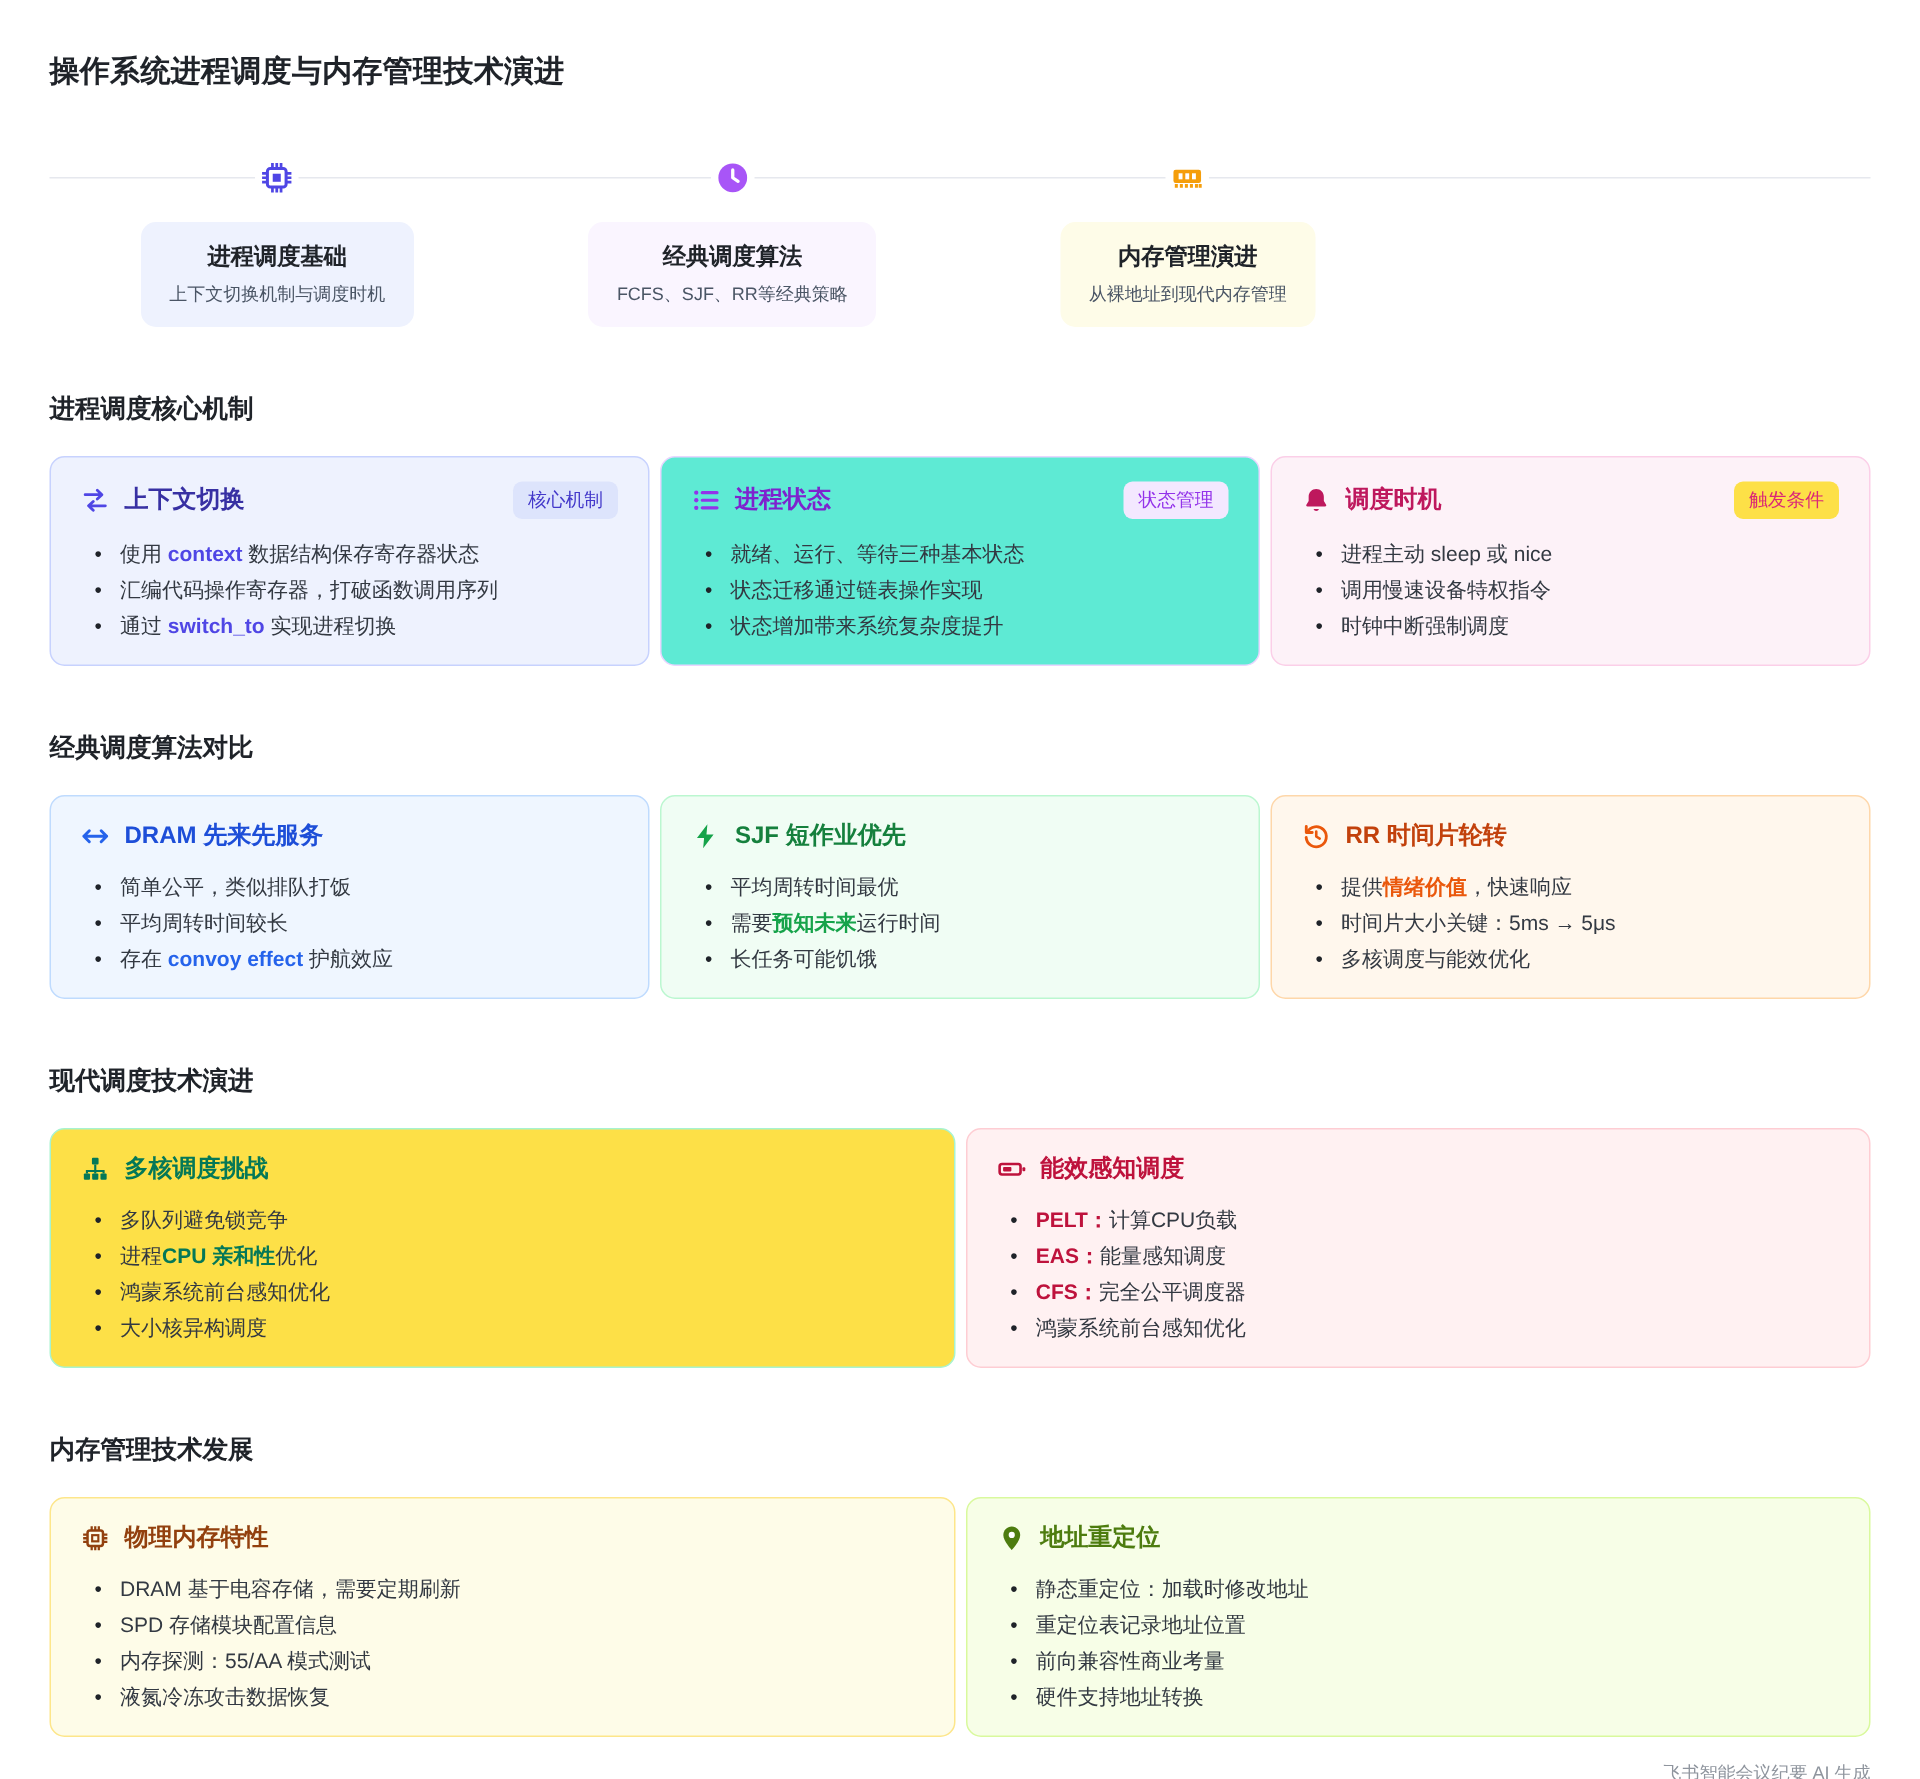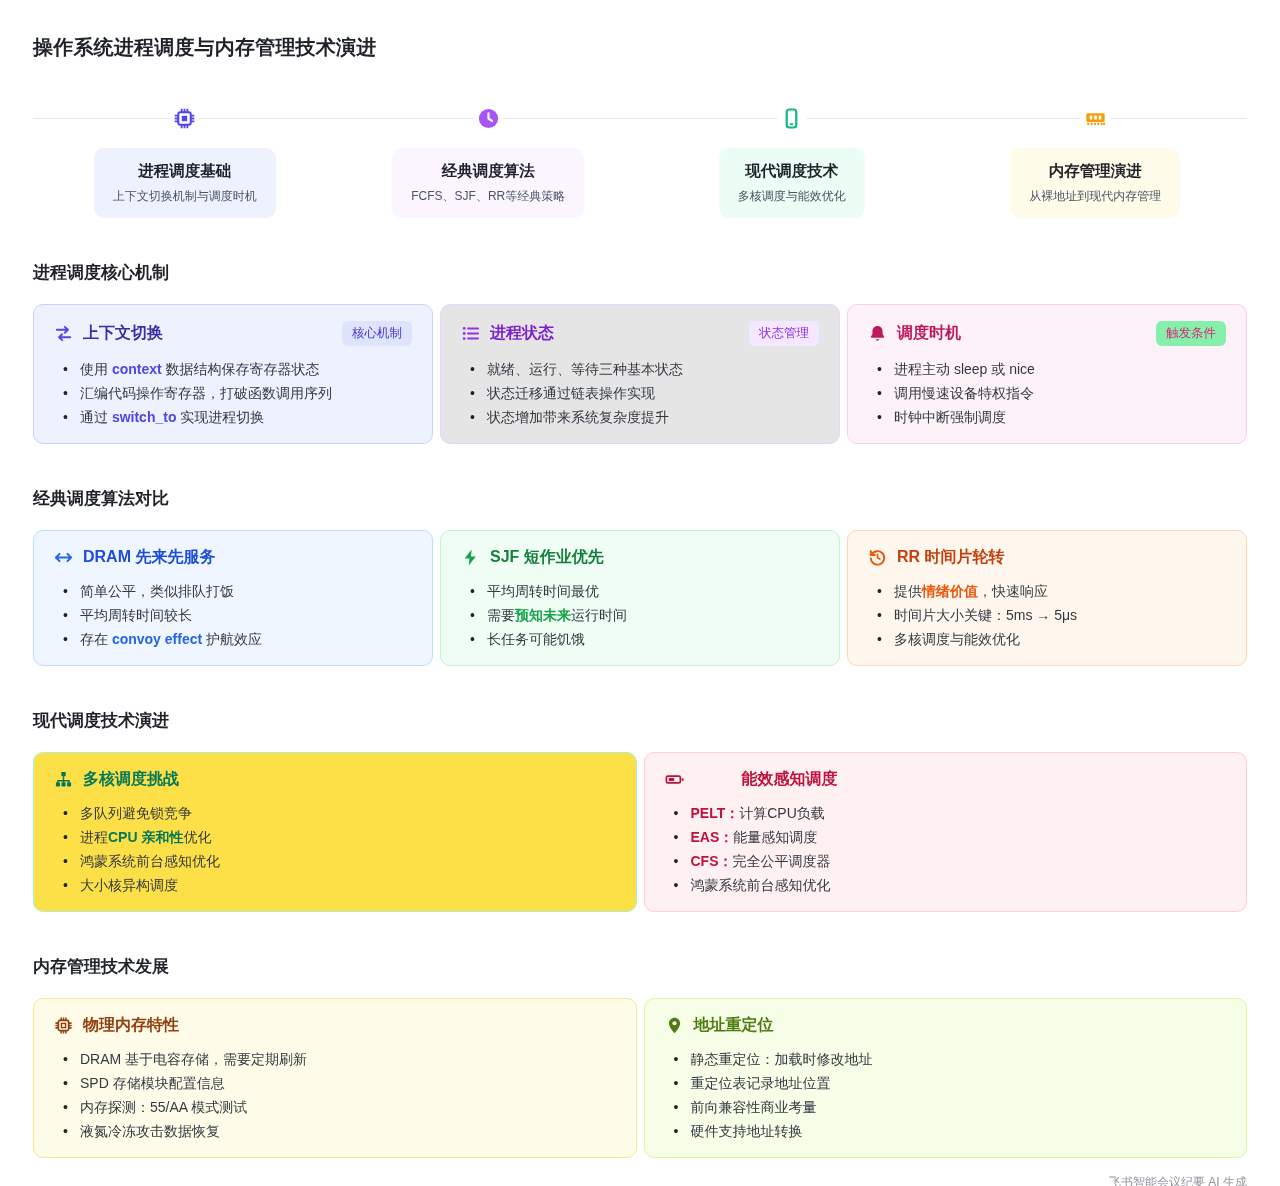--- a/index.html
+++ b/index.html
@@ -69,32 +69,20 @@
             </svg>
           </span>
           <div class="timeline-card" style="background: rgb(250, 245, 255);">
             <div class="tc-title">经典调度算法</div>
             <div class="tc-sub">FCFS、SJF、RR等经典策略</div>
           </div>
         </div>
         <div class="timeline-col">
           <span class="timeline-icon">
             <svg width="23" height="23" viewBox="0 0 24 24" xmlns="http://www.w3.org/2000/svg">
-              <rect x="7" y="2.6" width="10" height="18.8" rx="2.6" fill="none" stroke="#10b981" stroke-width="2.3"></rect>
-              <path d="M11.1 17.9h1.8" stroke="#10b981" stroke-width="2" stroke-linecap="round"></path>
-            </svg>
-          </span>
-          <div class="timeline-card" style="background: rgb(236, 253, 245);">
-            <div class="tc-title">现代调度技术</div>
-            <div class="tc-sub">多核调度与能效优化</div>
-          </div>
-        </div>
-        <div class="timeline-col">
-          <span class="timeline-icon">
-            <svg width="23" height="23" viewBox="0 0 24 24" xmlns="http://www.w3.org/2000/svg">
               <rect x="2.4" y="6.4" width="19.2" height="9.2" rx="1.6" fill="#f59e0b"></rect>
               <rect x="6" y="8.9" width="2.7" height="4.2" fill="#fff"></rect>
               <rect x="10.65" y="8.9" width="2.7" height="4.2" fill="#fff"></rect>
               <rect x="15.3" y="8.9" width="2.7" height="4.2" fill="#fff"></rect>
               <path d="M4.4 16.4v2.5M7.9 16.4v2.5M11.4 16.4v2.5M14.9 16.4v2.5M18.4 16.4v2.5M21 16.4v2.5" stroke="#f59e0b" stroke-width="2.1"></path>
             </svg>
           </span>
           <div class="timeline-card" style="background: rgb(254, 252, 232);">
             <div class="tc-title">内存管理演进</div>
             <div class="tc-sub">从裸地址到现代内存管理</div>
@@ -116,21 +104,21 @@
             </span>
             <span class="card-title" style="color: rgb(55, 48, 163);">上下文切换</span>
             <span class="card-badge" style="background: rgb(221, 228, 252); color: rgb(67, 56, 202);">核心机制</span>
           </div>
           <ul class="bullets">
             <li><span>使用 </span><span class="hl" style="color: rgb(79, 70, 229);">context</span><span> 数据结构保存寄存器状态</span></li>
             <li><span>汇编代码操作寄存器，打破函数调用序列</span></li>
             <li><span>通过 </span><span class="hl" style="color: rgb(79, 70, 229);">switch_to</span><span> 实现进程切换</span></li>
           </ul>
         </div>
-        <div class="card" style="background: #e5e5e5; border-color: rgb(233, 213, 255);">
+        <div class="card" style="background: #5eead4; border-color: rgb(233, 213, 255);">
           <div class="card-header">
             <span class="card-icon">
               <svg width="19" height="19" viewBox="0 0 24 24" xmlns="http://www.w3.org/2000/svg">
                 <circle cx="4" cy="5.6" r="1.8" fill="#9333ea"></circle>
                 <circle cx="4" cy="12" r="1.8" fill="#9333ea"></circle>
                 <circle cx="4" cy="18.4" r="1.8" fill="#9333ea"></circle>
                 <path d="M9 5.6h12.5M9 12h12.5M9 18.4h12.5" stroke="#9333ea" stroke-width="2.6" stroke-linecap="round"></path>
               </svg>
             </span>
             <span class="card-title" style="color: rgb(126, 34, 206);">进程状态</span>
@@ -144,21 +132,21 @@
         </div>
         <div class="card" style="background: rgb(253, 242, 248); border-color: rgb(251, 207, 232);">
           <div class="card-header">
             <span class="card-icon">
               <svg width="19" height="19" viewBox="0 0 24 24" xmlns="http://www.w3.org/2000/svg">
                 <path d="M12 2.6c-3.6 0-6.4 2.9-6.4 6.4v3.7l-1.9 3.1c-.4.7.1 1.5.9 1.5h14.8c.8 0 1.3-.8.9-1.5l-1.9-3.1V9c0-3.5-2.8-6.4-6.4-6.4z" fill="#be185d"></path>
                 <path d="M9.7 19.3a2.4 2.4 0 0 0 4.6 0z" fill="#be185d"></path>
               </svg>
             </span>
             <span class="card-title" style="color: rgb(190, 24, 93);">调度时机</span>
-            <span class="card-badge" style="background: #86efac; color: rgb(219, 39, 119);">触发条件</span>
+            <span class="card-badge" style="background: #fde047; color: rgb(219, 39, 119);">触发条件</span>
           </div>
           <ul class="bullets">
             <li><span>进程主动 sleep 或 nice</span></li>
             <li><span>调用慢速设备特权指令</span></li>
             <li><span>时钟中断强制调度</span></li>
           </ul>
         </div>
       </div>
       <h2 class="section-heading">经典调度算法对比</h2>
       <div class="cards cols-3">
@@ -234,21 +222,21 @@
         </div>
         <div class="card" style="background: rgb(255, 241, 242); border-color: rgb(254, 205, 211);">
           <div class="card-header">
             <span class="card-icon">
               <svg width="19" height="19" viewBox="0 0 24 24" xmlns="http://www.w3.org/2000/svg">
                 <rect x="1.8" y="7.6" width="17.6" height="8.8" rx="2" fill="none" stroke="#be123c" stroke-width="2.2"></rect>
                 <rect x="21" y="10.3" width="2.4" height="3.4" rx="0.8" fill="#be123c"></rect>
                 <rect x="4.7" y="10.2" width="7" height="3.6" rx="0.7" fill="#be123c"></rect>
               </svg>
             </span>
-            <span class="card-title" style="color: rgb(190, 18, 60); margin-left: 48px;">能效感知调度</span>
+            <span class="card-title" style="color: rgb(190, 18, 60);">能效感知调度</span>
           </div>
           <ul class="bullets">
             <li><span class="hl" style="color: rgb(190, 18, 60);">PELT：</span><span>计算CPU负载</span></li>
             <li><span class="hl" style="color: rgb(190, 18, 60);">EAS：</span><span>能量感知调度</span></li>
             <li><span class="hl" style="color: rgb(190, 18, 60);">CFS：</span><span>完全公平调度器</span></li>
             <li><span>鸿蒙系统前台感知优化</span></li>
           </ul>
         </div>
       </div>
       <h2 class="section-heading">内存管理技术发展</h2>

